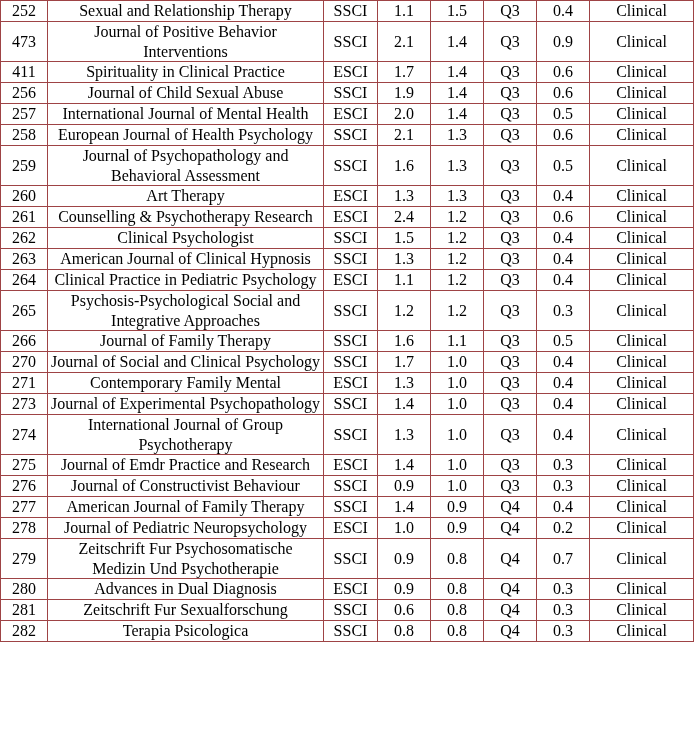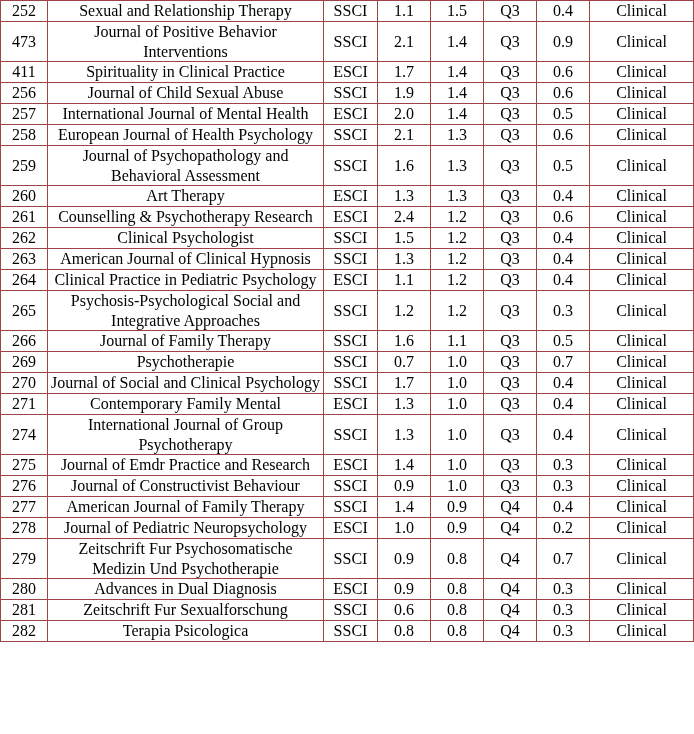--- a/index.html
+++ b/index.html
@@ -190,44 +190,44 @@
     <td class="col-no">266</td>
     <td class="col-name">Journal of Family Therapy</td>
     <td class="col-index">SSCI</td>
     <td class="col-m1">1.6</td>
     <td class="col-m2">1.1</td>
     <td class="col-q">Q3</td>
     <td class="col-m3">0.5</td>
     <td class="col-cat">Clinical</td>
   </tr>
         <tr>
-    <td class="col-no">269</td>
-    <td class="col-name">Psychotherapie</td>
-    <td class="col-index">SSCI</td>
-    <td class="col-m1">0.7</td>
-    <td class="col-m2">1.0</td>
-    <td class="col-q">Q3</td>
-    <td class="col-m3">0.7</td>
-    <td class="col-cat">Clinical</td>
-  </tr>
-        <tr>
     <td class="col-no">270</td>
     <td class="col-name">Journal of Social and Clinical Psychology</td>
     <td class="col-index">SSCI</td>
     <td class="col-m1">1.7</td>
     <td class="col-m2">1.0</td>
     <td class="col-q">Q3</td>
     <td class="col-m3">0.4</td>
     <td class="col-cat">Clinical</td>
   </tr>
         <tr>
     <td class="col-no">271</td>
     <td class="col-name">Contemporary Family Mental</td>
     <td class="col-index">ESCI</td>
     <td class="col-m1">1.3</td>
+    <td class="col-m2">1.0</td>
+    <td class="col-q">Q3</td>
+    <td class="col-m3">0.4</td>
+    <td class="col-cat">Clinical</td>
+  </tr>
+        <tr>
+    <td class="col-no">273</td>
+    <td class="col-name">Journal of Experimental Psychopathology</td>
+    <td class="col-index">SSCI</td>
+    <td class="col-m1">1.4</td>
     <td class="col-m2">1.0</td>
     <td class="col-q">Q3</td>
     <td class="col-m3">0.4</td>
     <td class="col-cat">Clinical</td>
   </tr>
         <tr>
     <td class="col-no">274</td>
     <td class="col-name">International Journal of Group Psychotherapy</td>
     <td class="col-index">SSCI</td>
     <td class="col-m1">1.3</td>

